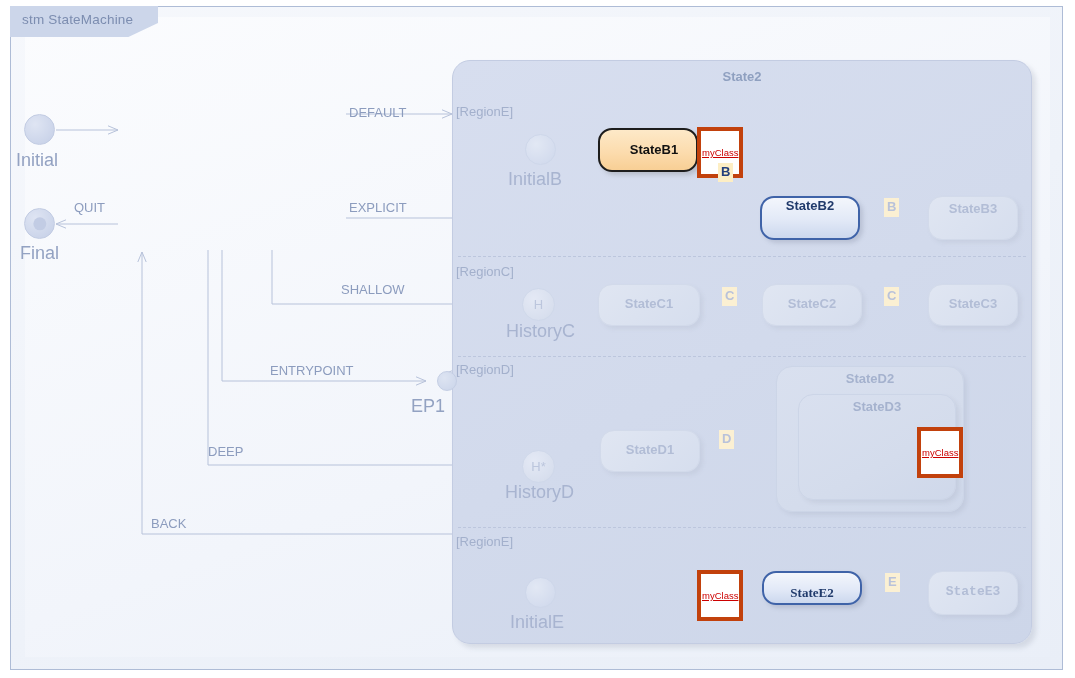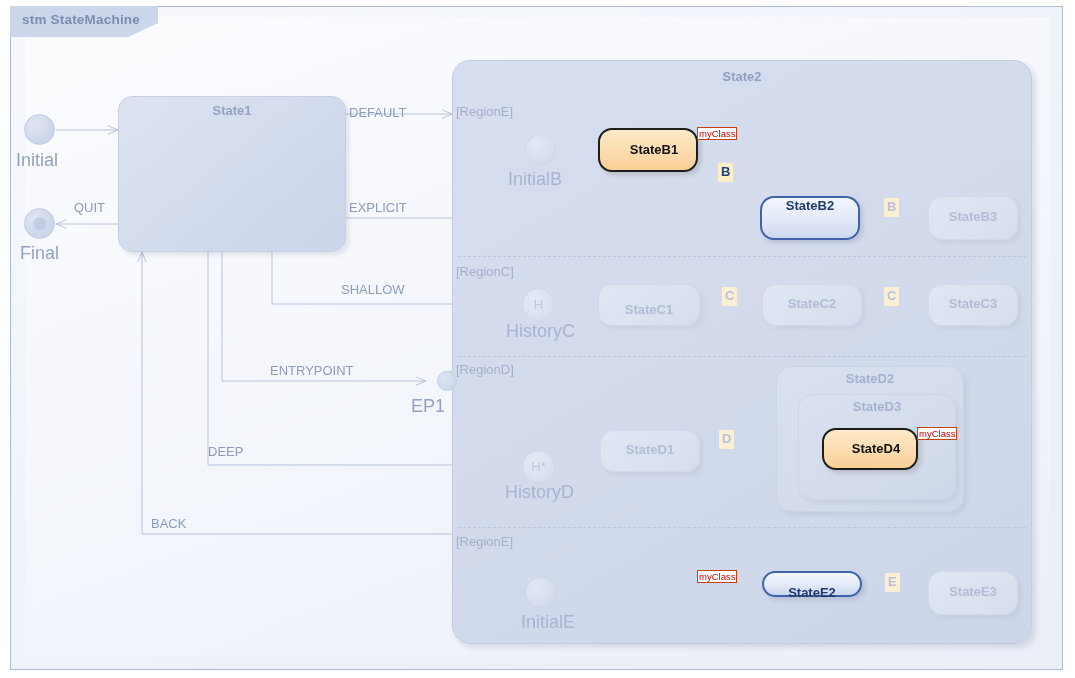--- a/index.html
+++ b/index.html
@@ -22,21 +22,21 @@
   }
   .title-tab{
     position:absolute;left:10px;top:6px;
     width:148px;height:31px;
     background:#ccd6ea;
     clip-path:polygon(0 0,100% 0,100% 55%,80% 100%,0 100%);
     box-sizing:border-box;
   }
   .title-tab span{
     position:absolute;left:12px;top:6px;
-    font-size:13.5px;font-weight:bold;color:#7c8db0;letter-spacing:.2px;
+    font-size:13.5px;font-weight:normal;color:#7c8db0;letter-spacing:.2px;
     white-space:nowrap;
   }
 
   
   .sbox{
     position:absolute;box-sizing:border-box;border-radius:14px;
     display:flex;align-items:flex-start;justify-content:center;
   }
   .sbox .lbl{
     font-size:13px;font-weight:bold;white-space:nowrap;
@@ -142,23 +142,23 @@
     font-size:13px;font-weight:bold;
     padding:0 3px;line-height:17px;height:19px;
     white-space:nowrap;
   }
   .ebadge.dark{color:#24407c;}
   .ebadge.dim{color:#b9c2da;background:#fbf0d3;}
 
   
   .mytag{
     position:absolute;box-sizing:border-box;
-    background:#ffffff;border:1px solid #c2410c;
+    background:#ffffff;border:4px solid #c2410c;
     color:#cc0000;font-size:9.5px;line-height:11px;
-    padding:0 1px;white-space:nowrap;
+    padding:16px 1px;white-space:nowrap;text-decoration:underline;
   }
 
   
   .rname{
     position:absolute;font-size:13px;color:#a3b0cc;white-space:nowrap;
   }
   
   .rdiv{
     position:absolute;height:0;border-top:1px dashed #bcc6dd;
   }
@@ -237,23 +237,20 @@
       <path d="M698,593 L762,593" marker-end="url(#ahDark)"></path>
     </g>
   </svg>
 
   <div class="pseudo p-initial" style="left:24px;top:114px;width:31px;height:31px;"></div>
   <div class="pname" style="left:16px;top:150px;">Initial</div>
 
   <div class="pseudo p-final" style="left:24px;top:208px;width:31px;height:31px;"></div>
   <div class="pname" style="left:20px;top:243px;">Final</div>
 
-  <div class="sbox s-pale" style="left:118px;top:96px;width:228px;height:156px;">
-    <span class="lbl" style="margin-top:6px;">State1</span>
-  </div>
 
   <div class="tlabel" style="left:349px;top:105px;">DEFAULT</div>
   <div class="tlabel" style="left:349px;top:200px;">EXPLICIT</div>
   <div class="tlabel" style="left:341px;top:282px;">SHALLOW</div>
   <div class="tlabel" style="left:270px;top:363px;">ENTRYPOINT</div>
   <div class="tlabel" style="left:208px;top:444px;">DEEP</div>
   <div class="tlabel" style="left:151px;top:516px;">BACK</div>
   <div class="tlabel" style="left:74px;top:200px;">QUIT</div>
 
   <div class="sbox s-comp" style="left:452px;top:60px;width:580px;height:584px;border-radius:18px;">
@@ -282,30 +279,30 @@
 
   <div class="ebadge dark" style="left:718px;top:163px;">B</div>
 
   <div class="sbox s-blue" style="left:760px;top:196px;width:100px;height:44px;">
     <span class="lbl" style="">StateB2</span>
   </div>
 
   <div class="ebadge dim" style="left:884px;top:198px;">B</div>
 
   <div class="sbox s-faded" style="left:928px;top:196px;width:90px;height:44px;">
-    <span class="lbl" style="margin-top:12px;">StateB3</span>
+    <span class="lbl" style="margin-top:4px;">StateB3</span>
   </div>
 
   <div class="pseudo p-history" style="left:522px;top:288px;width:33px;height:33px;">
     <span>H</span>
   </div>
   <div class="pname dim" style="left:506px;top:321px;">HistoryC</div>
 
   <div class="sbox s-faded" style="left:598px;top:284px;width:102px;height:42px;">
-    <span class="lbl" style="margin-top:17px;">StateC1</span>
+    <span class="lbl" style="margin-top:11px;">StateC1</span>
   </div>
 
   <div class="ebadge dim" style="left:722px;top:287px;">C</div>
 
   <div class="sbox s-faded" style="left:762px;top:284px;width:100px;height:42px;">
     <span class="lbl" style="margin-top:11px;">StateC2</span>
   </div>
 
   <div class="ebadge dim" style="left:884px;top:287px;">C</div>
 
@@ -325,33 +322,30 @@
   <div class="ebadge dim" style="left:719px;top:430px;">D</div>
 
   <div class="sbox s-nest" style="left:776px;top:366px;width:188px;height:146px;border-radius:16px;">
     <span class="lbl" style="margin-top:4px;">StateD2</span>
   </div>
 
   <div class="sbox s-nest" style="left:798px;top:394px;width:158px;height:106px;border-radius:15px;">
     <span class="lbl" style="margin-top:4px;">StateD3</span>
   </div>
 
-  <div class="sbox s-active" style="left:822px;top:428px;width:96px;height:42px;">
-    <span class="lbl" style="margin-top:11px;">StateD4</span>
-  </div>
   <div class="mytag" style="left:917px;top:427px;">myClass</div>
 
   <div class="pseudo p-initial dim" style="left:525px;top:577px;width:31px;height:31px;"></div>
-  <div class="pname dim" style="left:510px;top:612px;margin-left:11px;">InitialE</div>
+  <div class="pname dim" style="left:510px;top:612px;">InitialE</div>
 
   <div class="mytag" style="left:697px;top:570px;">myClass</div>
 
-  <div class="sbox s-blue" style="left:762px;top:571px;width:100px;height:26px;">
+  <div class="sbox s-blue" style="left:762px;top:571px;width:100px;height:34px;font-family:Liberation Serif, serif;">
     <span class="lbl" style="margin-top:12px;">StateE2</span>
   </div>
 
   <div class="ebadge dim" style="left:885px;top:573px;">E</div>
 
   <div class="sbox s-faded" style="left:928px;top:571px;width:90px;height:44px;">
-    <span class="lbl" style="margin-top:12px;">StateE3</span>
+    <span class="lbl" style="margin-top:12px;font-family:Liberation Mono, monospace;">StateE3</span>
   </div>
 
 </div>
 
 </body></html>

